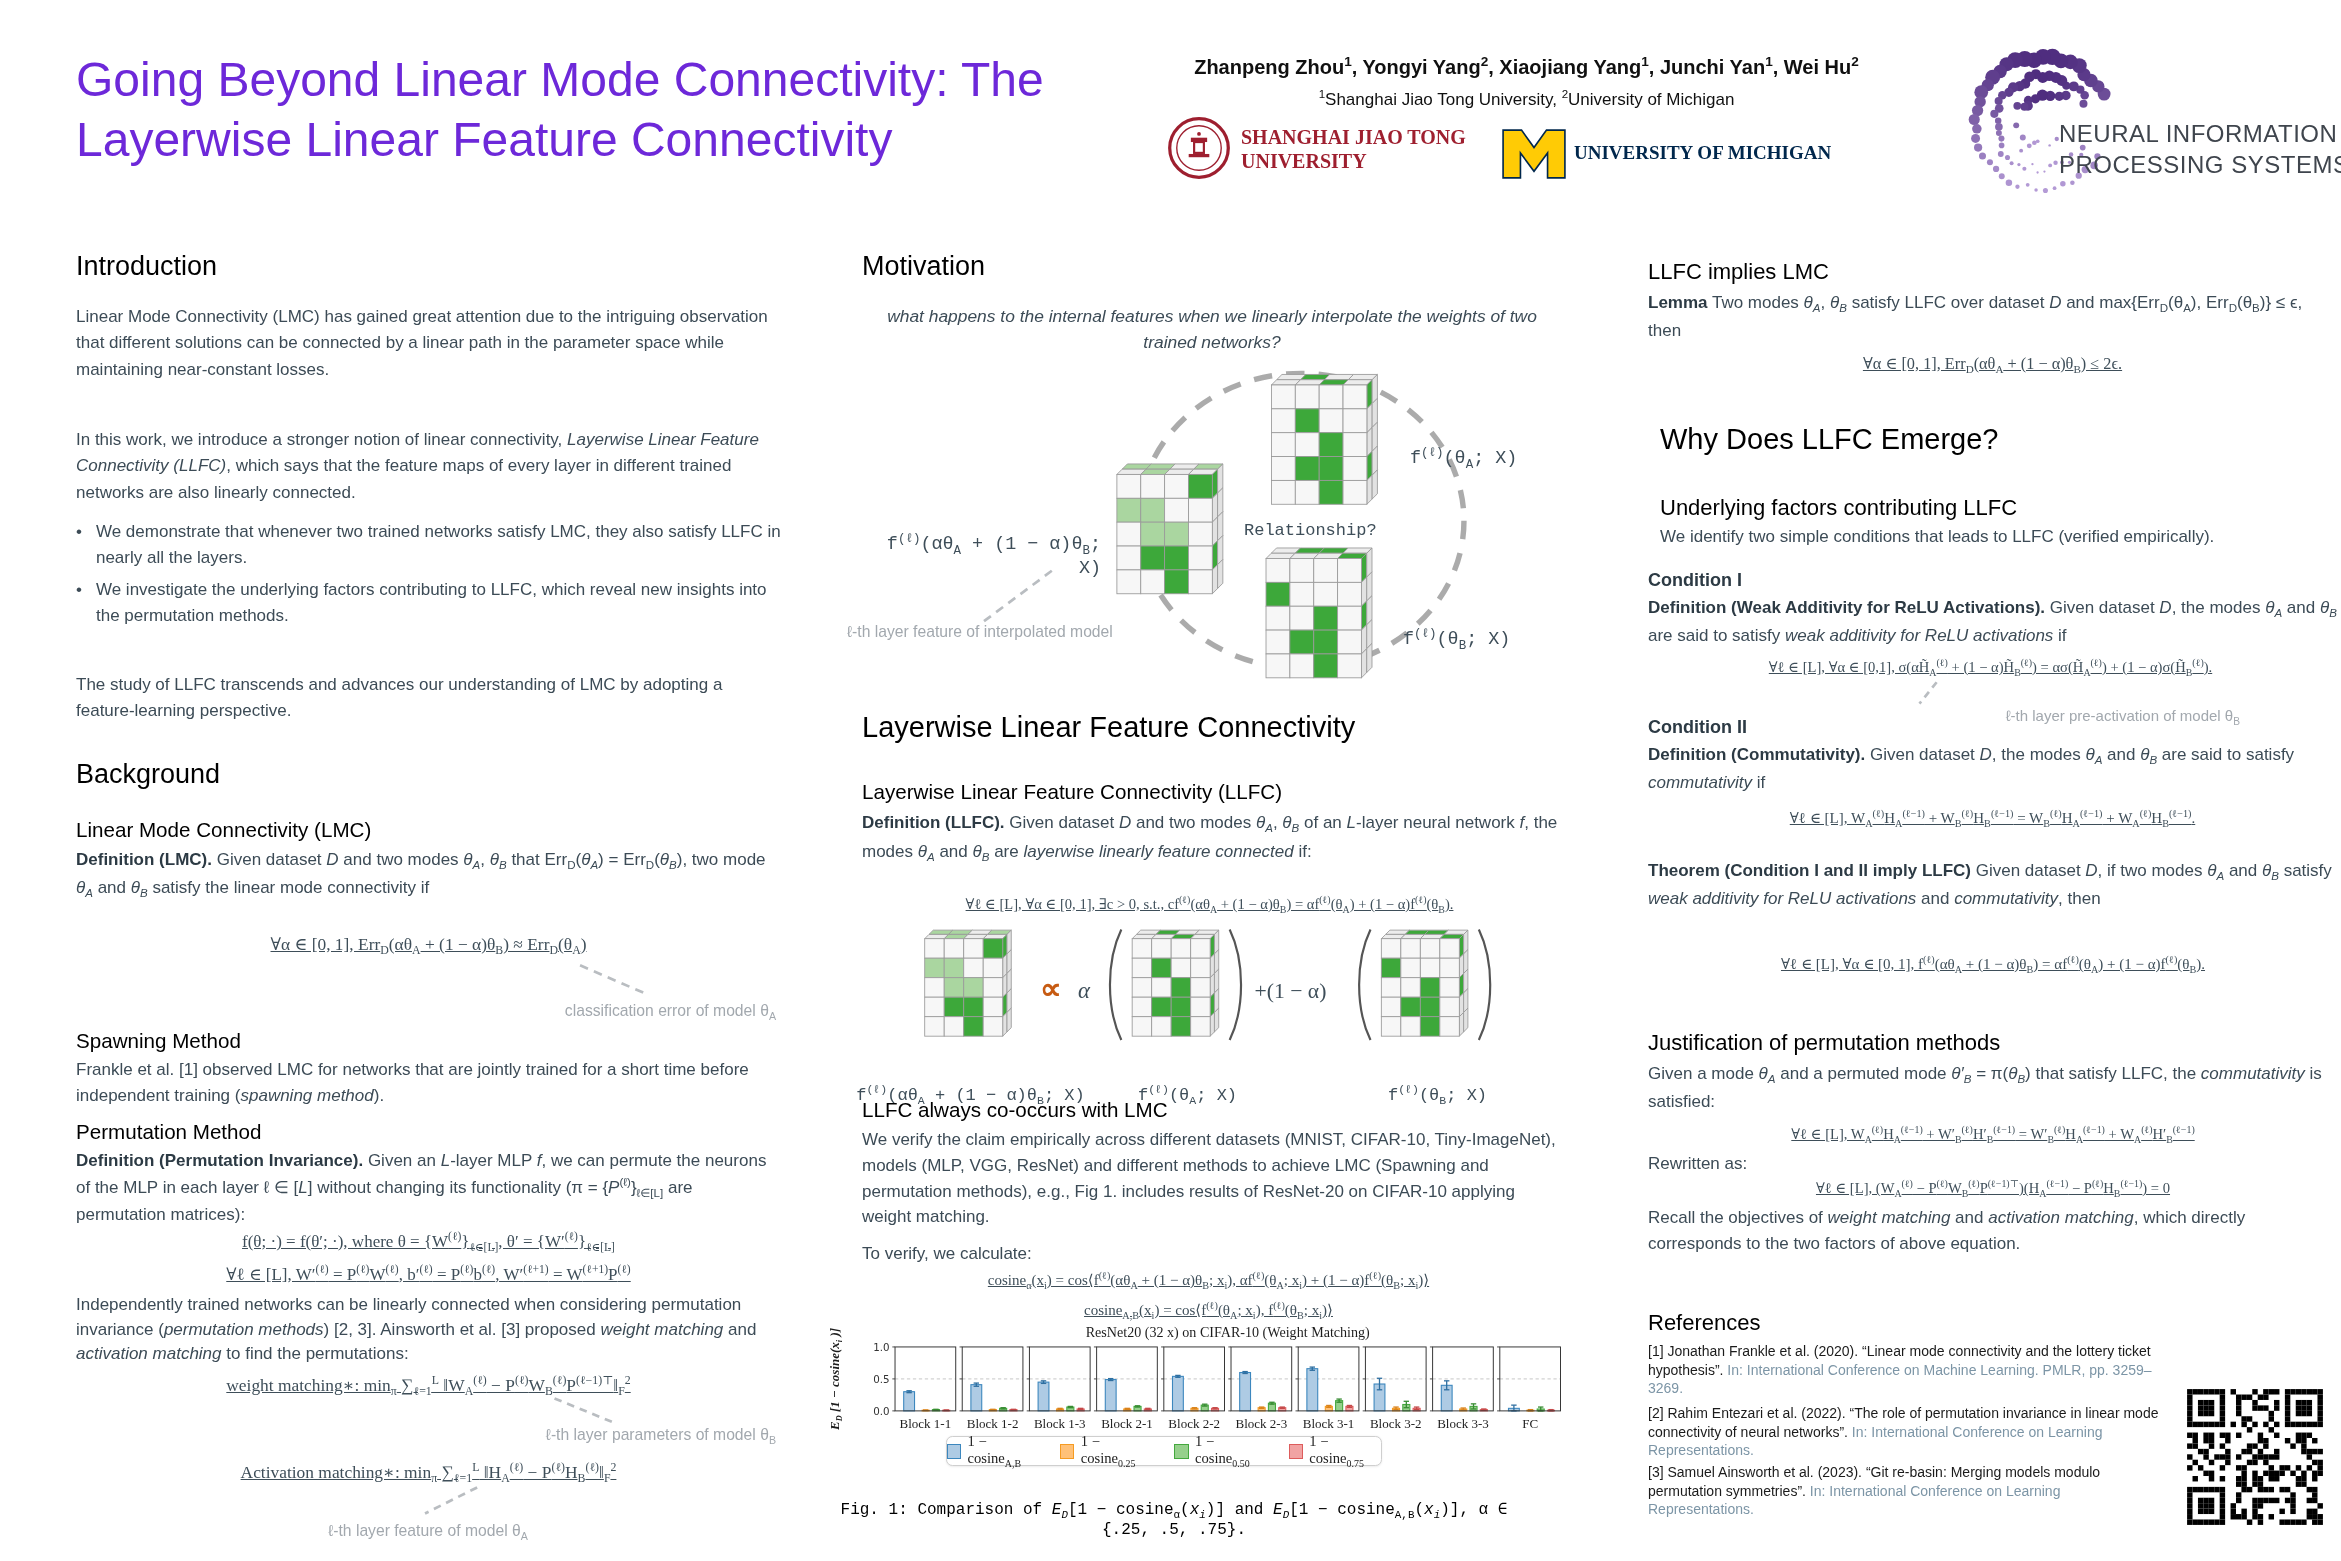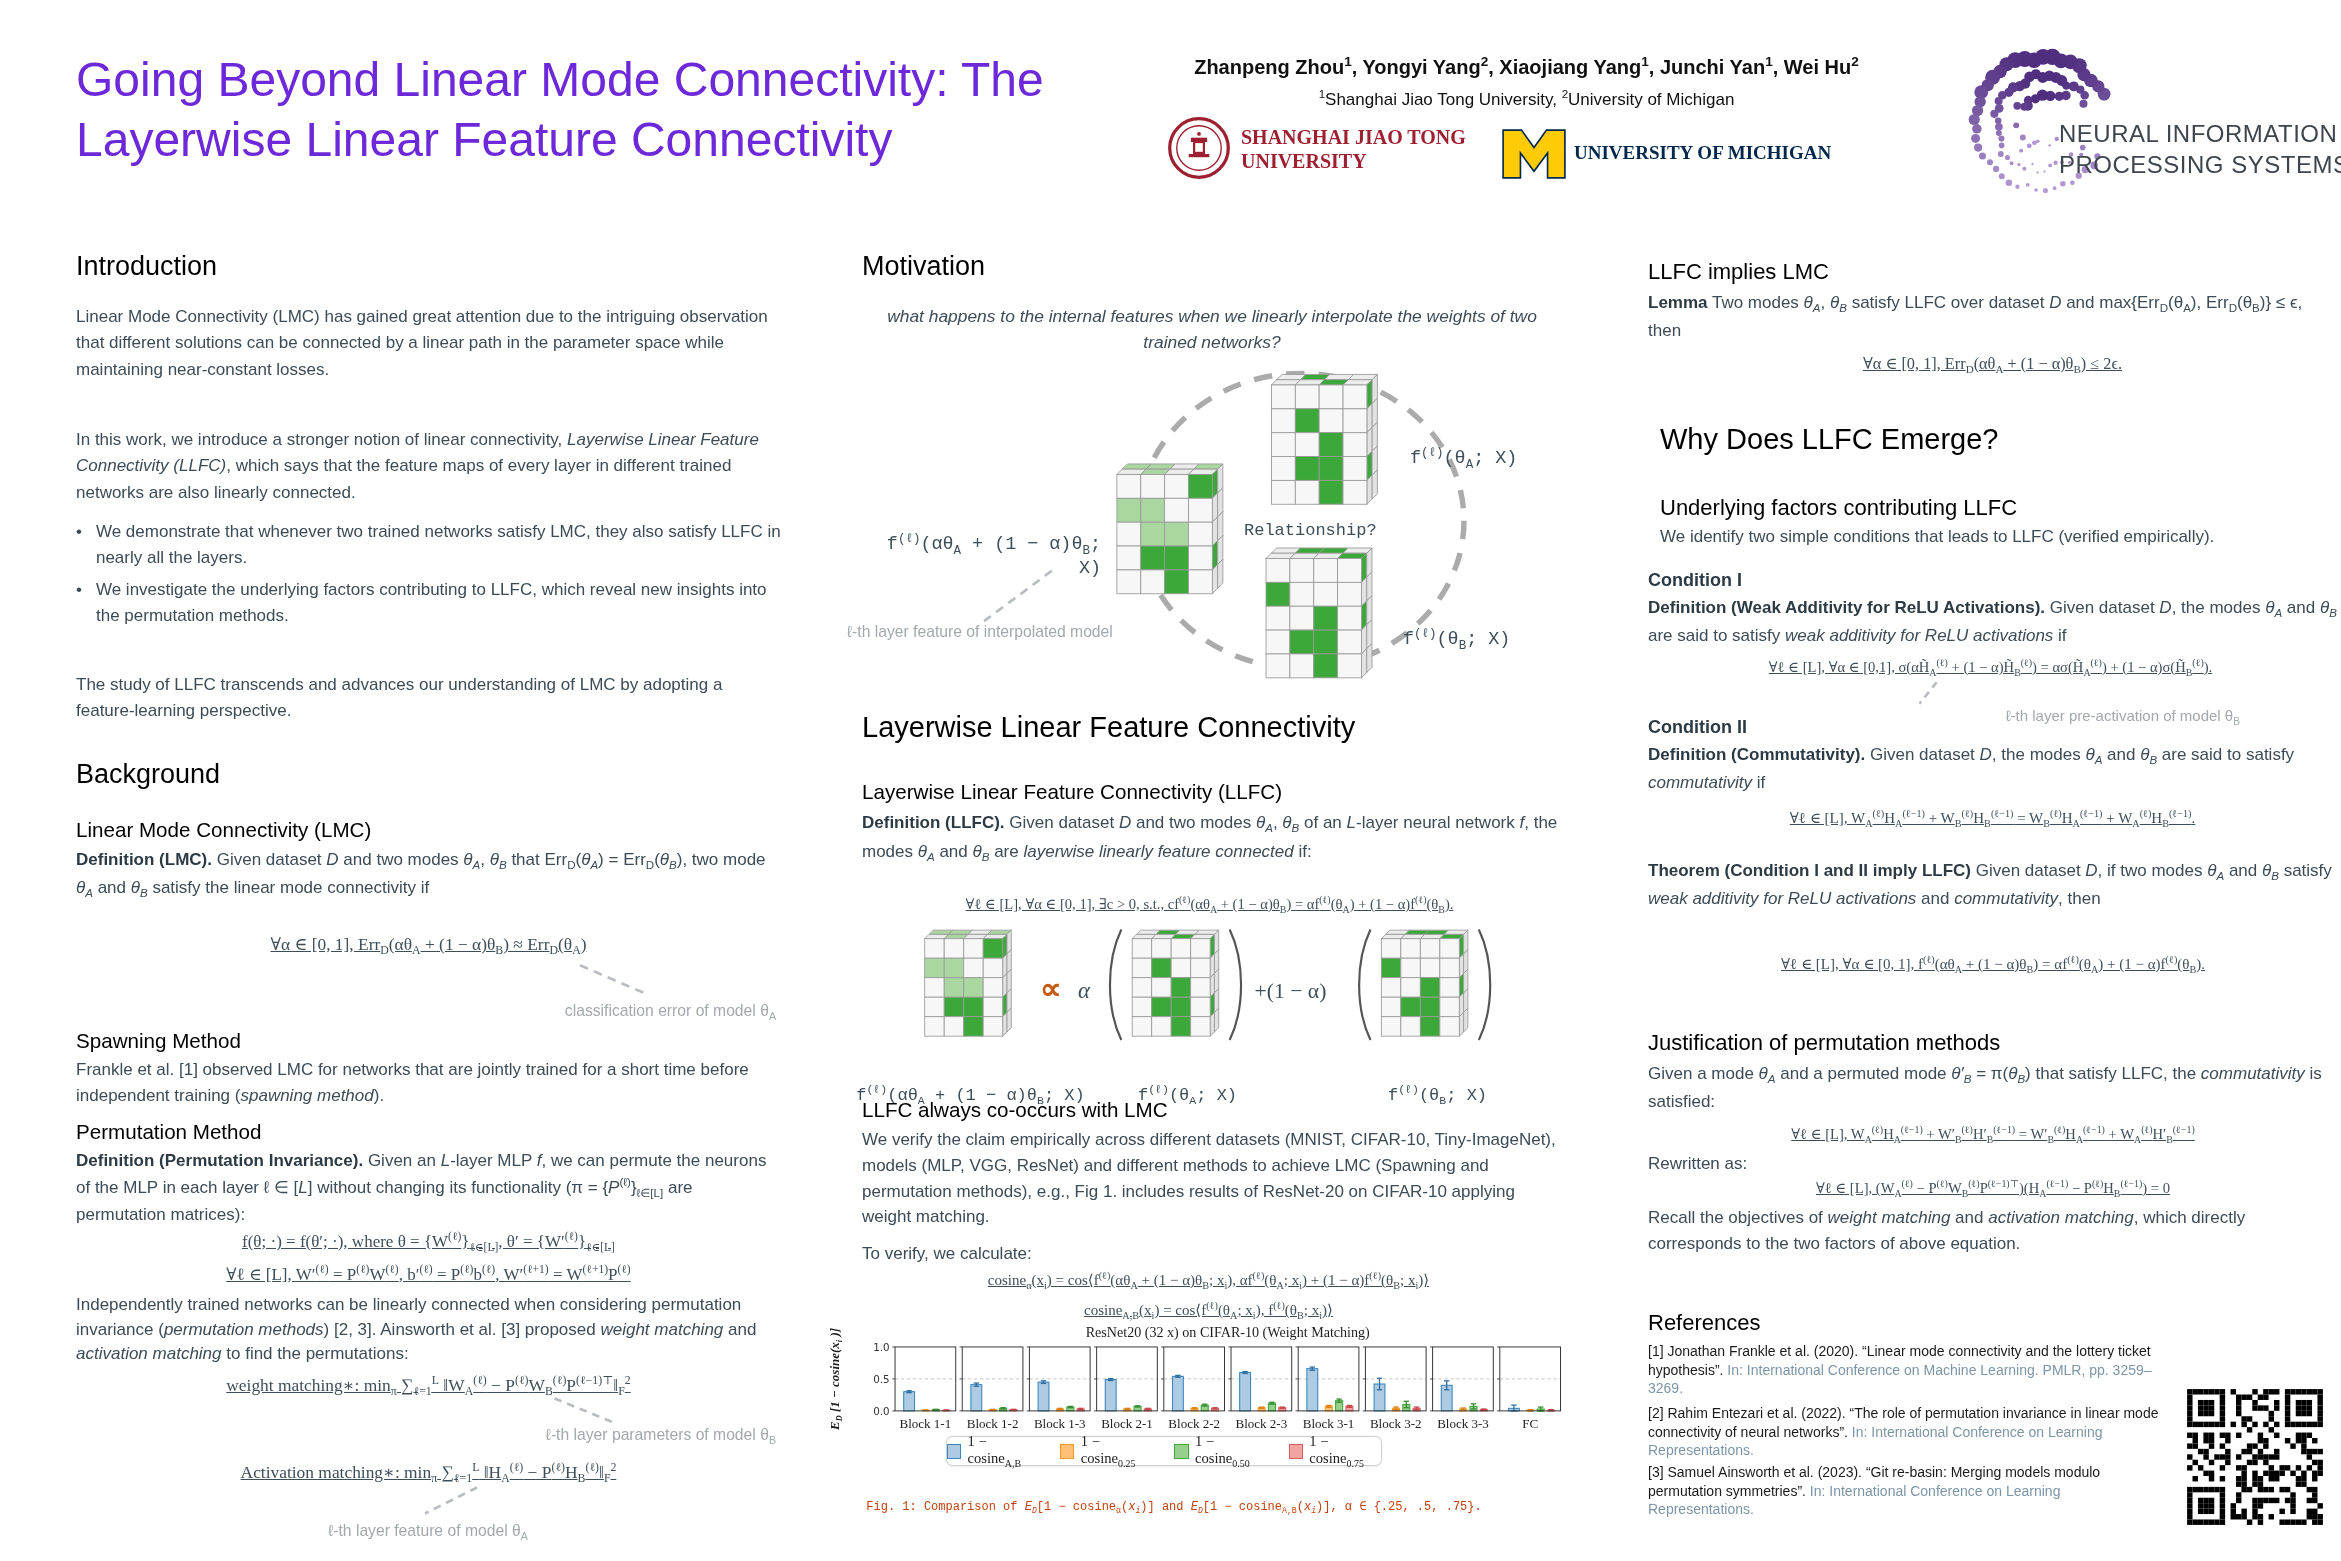--- a/index.html
+++ b/index.html
@@ -727,21 +727,21 @@
       </span>
       <span class="legenditem">
         <span class="sw" style="background:#96D08C;border:1.6px solid #44A83E"></span>
         <span>1 − cosine<sub>0.50</sub></span>
       </span>
       <span class="legenditem">
         <span class="sw" style="background:#F1A3A3;border:1.6px solid #DD5C5C"></span>
         <span>1 − cosine<sub>0.75</sub></span>
       </span>
     </div>
-  <div class="abs mathL center" style="left:835px;top:1471px;width:678px;font-size:12px;color:#c2410c;">Fig. 1: Comparison of <i>E<sub>D</sub></i>[1 − cosine<sub>α</sub>(<i>x<sub>i</sub></i>)] and <i>E<sub>D</sub></i>[1 − cosine<sub>A,B</sub>(<i>x<sub>i</sub></i>)], α ∈ {.25, .5, .75}.</div>
+  <div class="abs mathL center" style="left:835px;top:1471px;width:678px;font-size:16px;color:#000000;">Fig. 1: Comparison of <i>E<sub>D</sub></i>[1 − cosine<sub>α</sub>(<i>x<sub>i</sub></i>)] and <i>E<sub>D</sub></i>[1 − cosine<sub>A,B</sub>(<i>x<sub>i</sub></i>)], α ∈ {.25, .5, .75}.</div>
 
   <div class="abs h3" style="left:1648px;top:259px;">LLFC implies LMC</div>
   <div class="abs body" style="left:1648px;top:290px;width:689px;line-height:1.55;"><b>Lemma</b> Two modes <i>θ<sub>A</sub></i>, <i>θ<sub>B</sub></i> satisfy LLFC over dataset <i>D</i> and max{Err<sub>D</sub>(θ<sub>A</sub>), Err<sub>D</sub>(θ<sub>B</sub>)} ≤ ϵ, then</div>
   <div class="abs math" style="left:1648px;top:354px;width:689px;font-size:16.3px;">∀α ∈ [0, 1], Err<sub>D</sub>(αθ<sub>A</sub> + (1 − α)θ<sub>B</sub>) ≤ 2ϵ.</div>
 
   <div class="abs h1big" style="left:1660px;top:423px;">Why Does LLFC Emerge?</div>
   <div class="abs h3" style="left:1660px;top:495px;">Underlying factors contributing LLFC</div>
   <div class="abs body" style="left:1660px;top:524px;width:678px;">We identify two simple conditions that leads to LLFC (verified empirically).</div>
 
   <div class="abs cond" style="left:1648px;top:570px;">Condition I</div>

